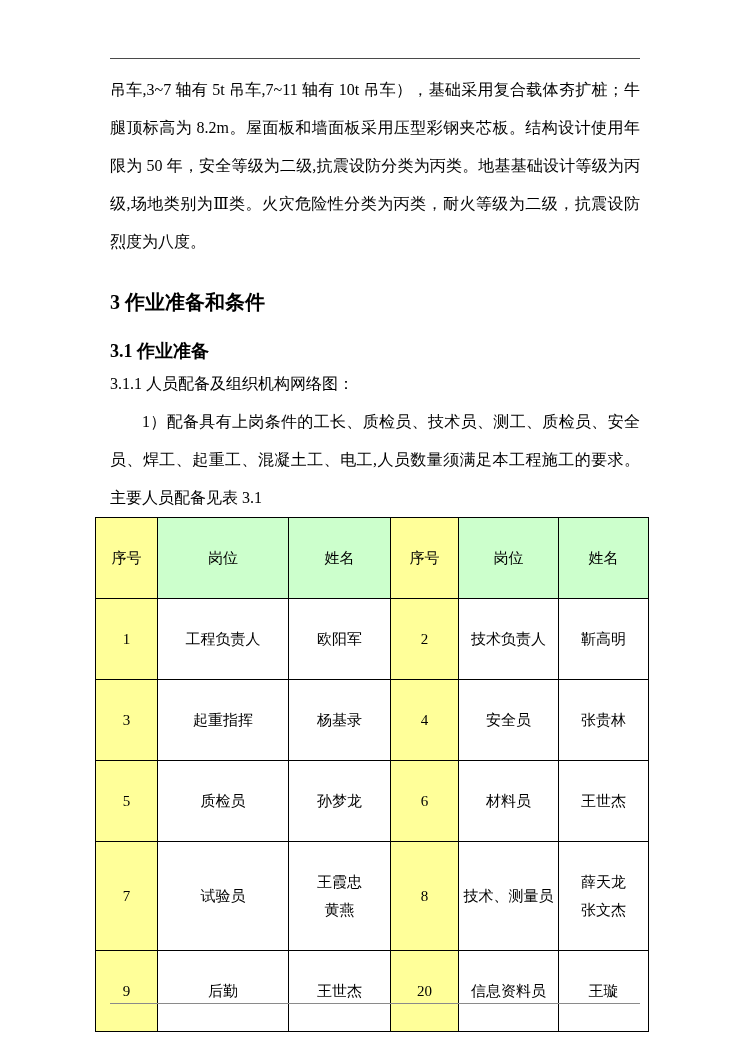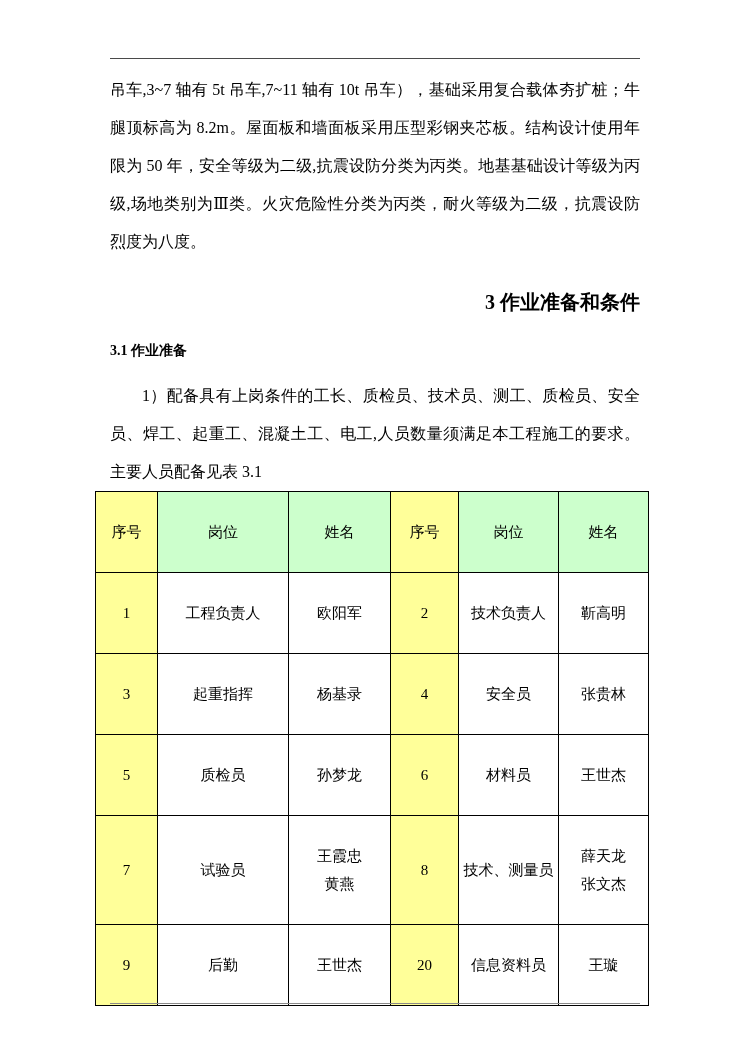--- a/index.html
+++ b/index.html
@@ -32,26 +32,25 @@
     line-height: 38px;
     text-align: justify;
     margin: 0;
   }
   .indent-2em { text-indent: 2em; }
   .h-section {
     font-size: 20px;
     font-weight: bold;
     margin: 28px 0 20px 0;
     line-height: 26px;
-    text-align: right;
   }
   .h-subsection {
-    font-size: 14px;
+    font-size: 18px;
     font-weight: bold;
-    margin: 24px 0 14px 0;
+    margin: 24px 0 2px 0;
     line-height: 24px;
   }
   .table-title {
     font-size: 16px;
     font-weight: bold;
     text-align: center;
     margin: 16px 0 10px 0;
     line-height: 24px;
   }
   table.personnel {
@@ -81,20 +80,21 @@
 <div class="page">
 
   <div class="header-rule"></div>
 
   <p class="body-text">吊车,3~7 轴有 5t 吊车,7~11 轴有 10t 吊车），基础采用复合载体夯扩桩；牛腿顶标高为 8.2m。屋面板和墙面板采用压型彩钢夹芯板。结构设计使用年限为 50 年，安全等级为二级,抗震设防分类为丙类。地基基础设计等级为丙级,场地类别为Ⅲ类。火灾危险性分类为丙类，耐火等级为二级，抗震设防烈度为八度。</p>
 
   <h2 class="h-section">3 作业准备和条件</h2>
 
   <h3 class="h-subsection">3.1 作业准备</h3>
 
+  <p class="body-text">3.1.1 人员配备及组织机构网络图：</p>
 
   <p class="body-text indent-2em">1）配备具有上岗条件的工长、质检员、技术员、测工、质检员、安全员、焊工、起重工、混凝土工、电工,人员数量须满足本工程施工的要求。主要人员配备见表 3.1</p>
 
 
   <table class="personnel">
     <colgroup>
       <col style="width:62px">
       <col style="width:131px">
       <col style="width:102px">
       <col style="width:68px">

